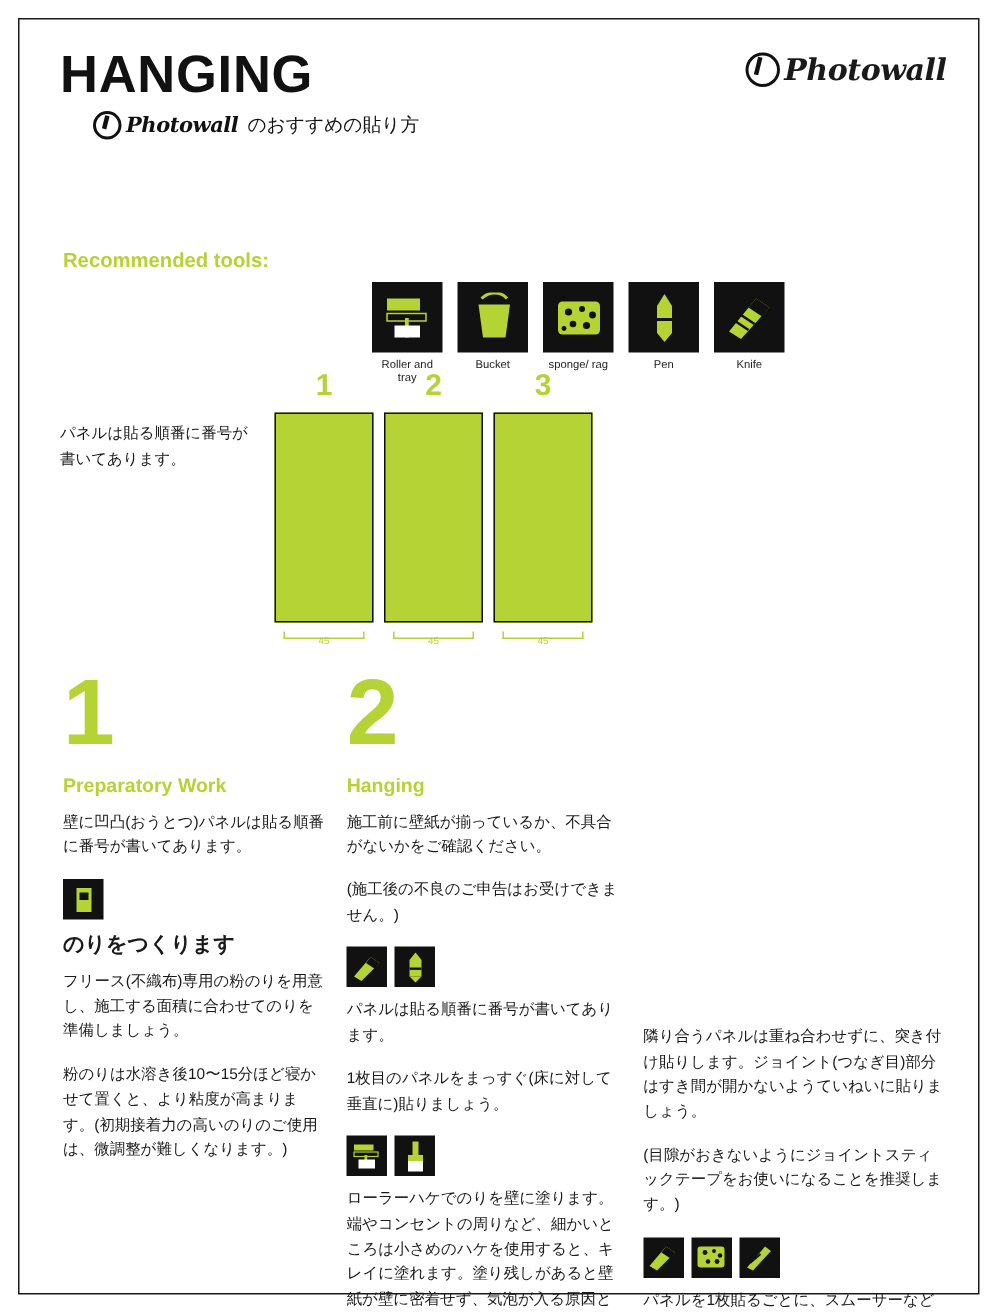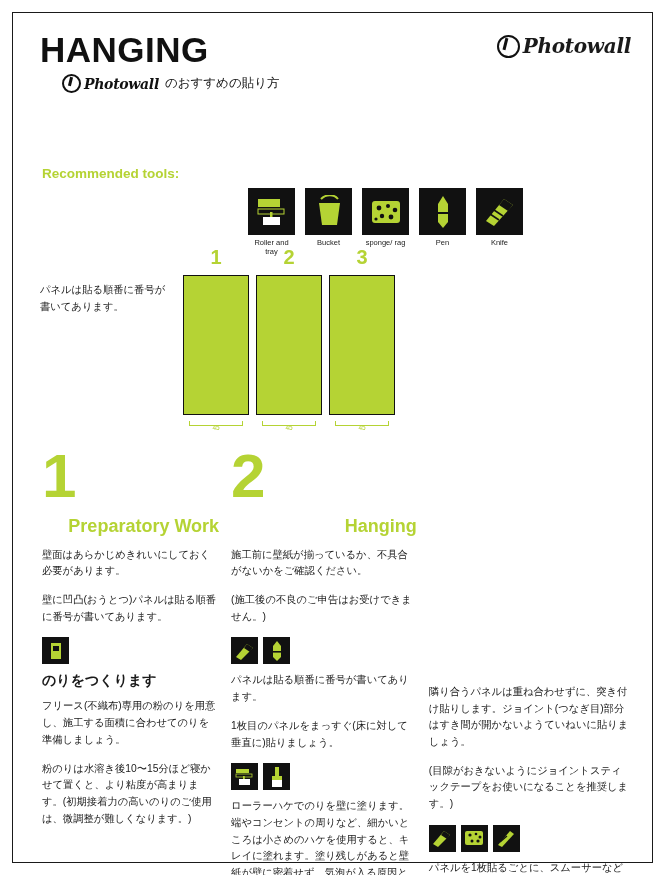--- a/index.html
+++ b/index.html
@@ -163,23 +163,22 @@
   .bignum {
     font-size: 62px;
     font-weight: bold;
     color: #b5d334;
     line-height: 0.9;
     margin: 0 0 12px 2px;
   }
   .sec-head {
     color: #b5d334;
     font-weight: bold;
-    font-size: 18px;
+    font-size: 13px;
     margin: 0 0 10px 2px;
-    text-align: right;
   }
   .jp {
     font-size: 10.3px;
     line-height: 1.62;
     margin: 0 0 12px 2px;
     color: #1a1a1a;
   }
   .bold-jp {
     font-size: 14px;
     font-weight: bold;
@@ -387,21 +386,20 @@
         </div>
       </div>
       <div class="panel-text">パネルは貼る順番に番号が書いてあります。</div>
     </div>
 
     <div class="columns">
 
       <div class="col1">
         <div class="bignum">1</div>
         <div class="sec-head">Preparatory Work</div>
-        <p class="jp">壁面はあらかじめきれいにしておく必要があります。</p>
         <p class="jp">壁に凹凸(おうとつ)パネルは貼る順番に番号が書いてあります。</p>
         <div class="icon-row">
           <div class="mini-box">
             <svg width="20" height="20" viewBox="0 0 20 20">
               <path d="M5 2 L15 2 L15 18 L5 18 Z" fill="#b5d334"></path>
               <rect x="7" y="5" width="6" height="5" fill="#111"></rect>
             </svg>
           </div>
         </div>
         <div class="bold-jp">のりをつくります</div>

